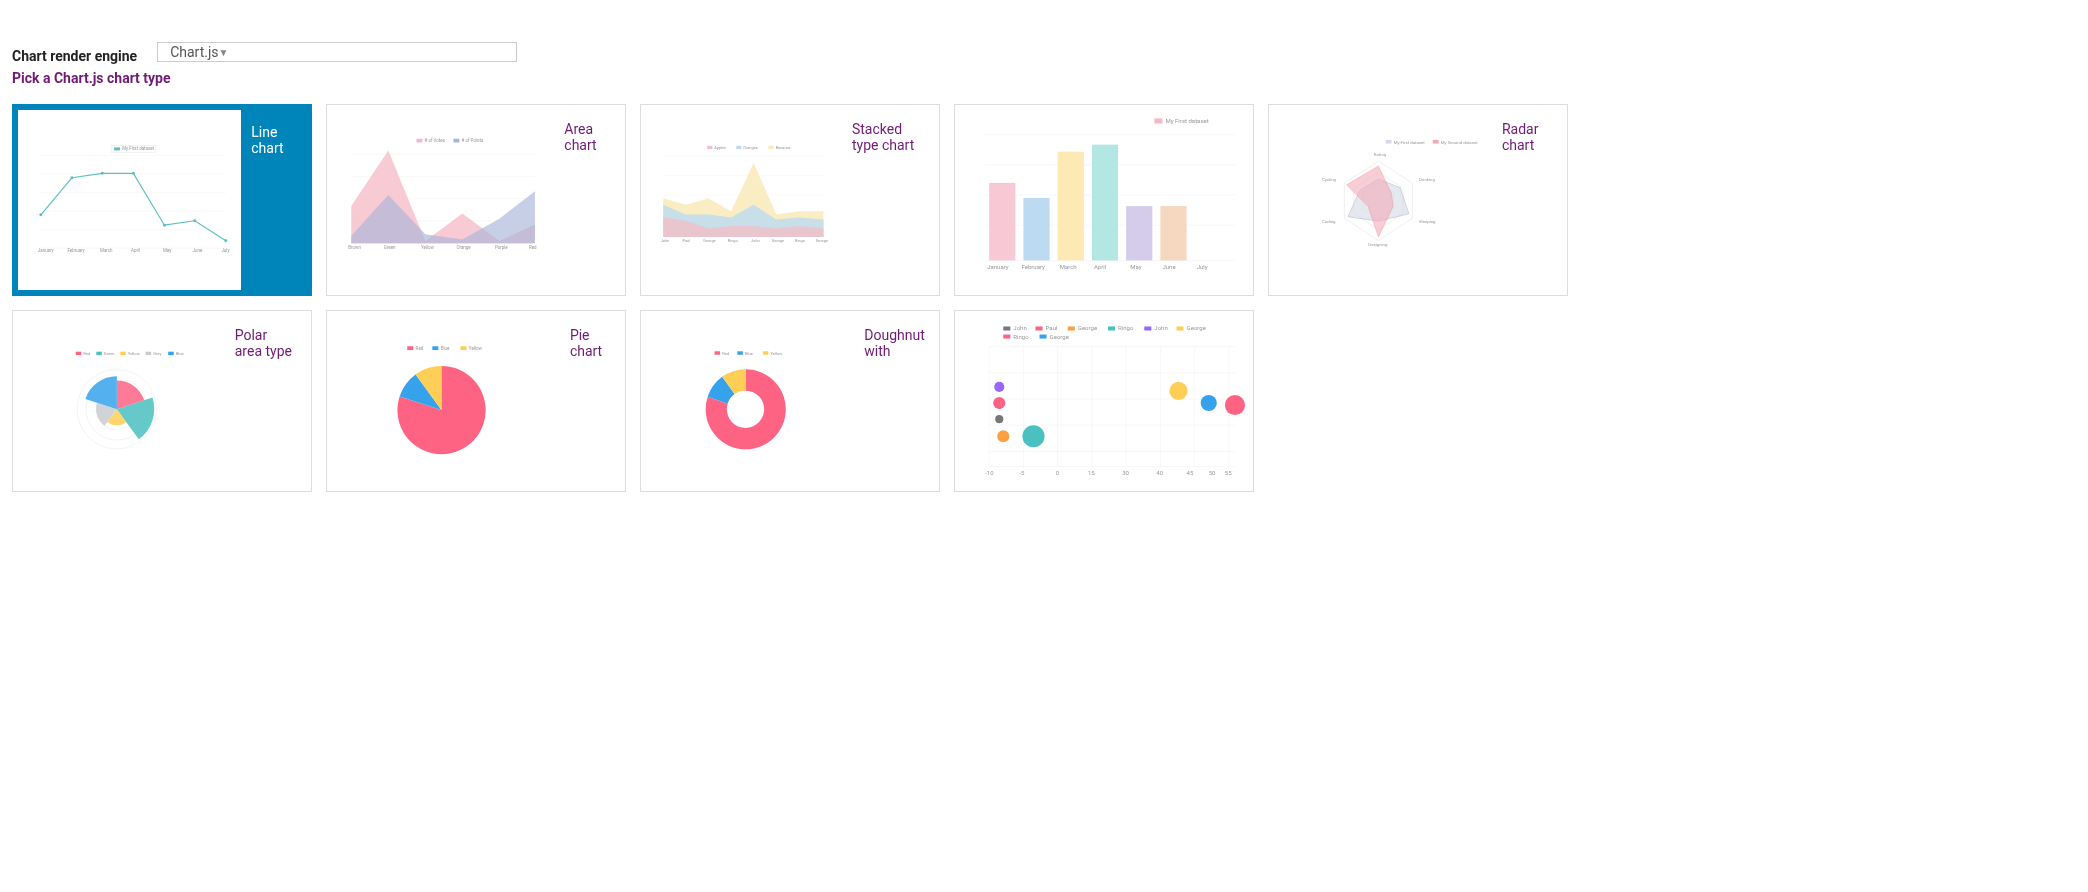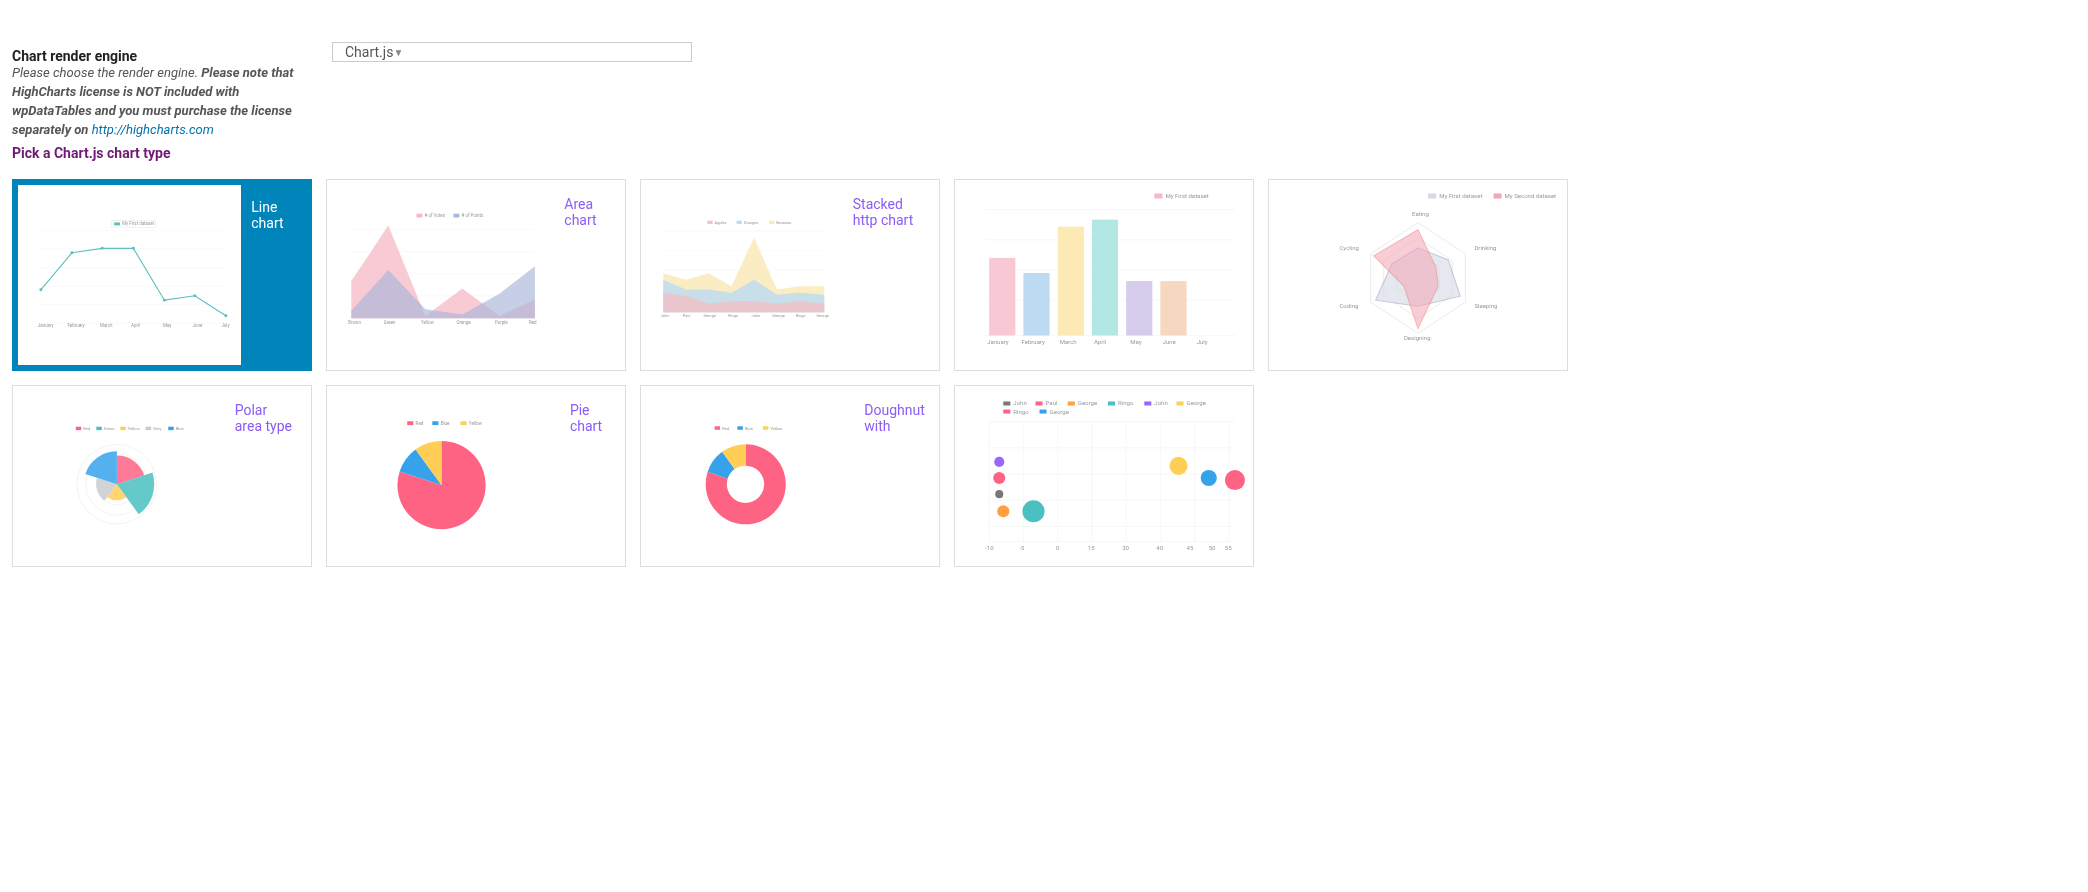--- a/index.html
+++ b/index.html
@@ -26,35 +26,31 @@
   .subtitle { font-weight: 700; font-size: 14px; color: #701a75; margin: 6px 0 18px; }
 
   .grid { display: grid; grid-template-columns: repeat(5, 300px); gap: 14px; }
   .card {
     border: 1px solid #ddd; background: #fff; cursor: pointer; overflow: hidden;
     display: flex; flex-direction: row;
   }
   .card.selected { border: 6px solid #0085ba; }
   .card .thumb { background: #fff; height: 180px; display: flex; align-items: center; justify-content: center; padding: 8px; }
   .card .thumb svg { width: 100%; height: 100%; }
-  .card .label { padding: 16px 14px 22px; font-size: 14px; color: #8b5cf6; }
+  .card .label { padding: 16px 14px 22px; font-size: 14px; color: #701a75; }
   .card.selected .label { background: #0085ba; color: #fff; padding: 14px 10px 22px; }
   .tiny-text { font-size: 6px; fill: #999; font-family: inherit; }
   .grid-line { stroke: #eee; stroke-width: 0.5; }
 </style>
 </head>
 <body>
 
 <div class="header-row">
   <div class="header-text">
     <div class="section-title">Chart render engine</div>
-    <div class="section-desc">
-      <span>Please choose the render engine. </span><b>Please note that HighCharts license is NOT included with wpDataTables and you must purchase the license separately on</b>
-      <a href="#">http://highcharts.com</a>
-    </div>
   </div>
   <div class="select-wrap">
     <div class="select">
       <span>Chart.js</span>
       <span class="caret">▼</span>
     </div>
   </div>
 </div>
 
 <div class="subtitle">Pick a Chart.js chart type</div>
@@ -156,21 +152,21 @@
             <text x="52" y="153">Paul</text>
             <text x="84" y="153">George</text>
             <text x="122" y="153">Ringo</text>
             <text x="158" y="153">John</text>
             <text x="190" y="153">George</text>
             <text x="226" y="153">Ringo</text>
             <text x="258" y="153">George</text>
           </g>
       </svg>
     </div>
-    <div class="label">Stacked http chart</div>
+    <div class="label">Stacked type chart</div>
   </div>
 
   <div class="card">
     <div class="thumb">
       <svg viewBox="0 0 280 160">
         <rect x="190" y="4" width="8" height="5" fill="#f6b8c6"></rect>
           <text x="201" y="9" class="tiny-text">My First dataset</text>
         <g class="grid-line">
             <line x1="22" y1="20" x2="270" y2="20"></line>
             <line x1="22" y1="50" x2="270" y2="50"></line>
@@ -219,20 +215,21 @@
         <g class="tiny-text">
           <text x="134" y="26">Eating</text>
             <text x="196" y="60">Drinking</text>
             <text x="196" y="118">Sleeping</text>
           <text x="126" y="150">Designing</text>
             <text x="62" y="118">Coding</text>
             <text x="62" y="60">Cycling</text>
         </g>
       </svg>
     </div>
+    <div class="label">Radar chart</div>
   </div>
 
   <div class="card">
     <div class="thumb">
       <svg viewBox="0 0 280 160">
         <g>
           <rect x="80" y="8" width="8" height="5" fill="#ff6384"></rect>
             <text x="91" y="13" class="tiny-text">Red</text>
           <rect x="110" y="8" width="8" height="5" fill="#4bc0c0"></rect>
             <text x="121" y="13" class="tiny-text">Green</text>

